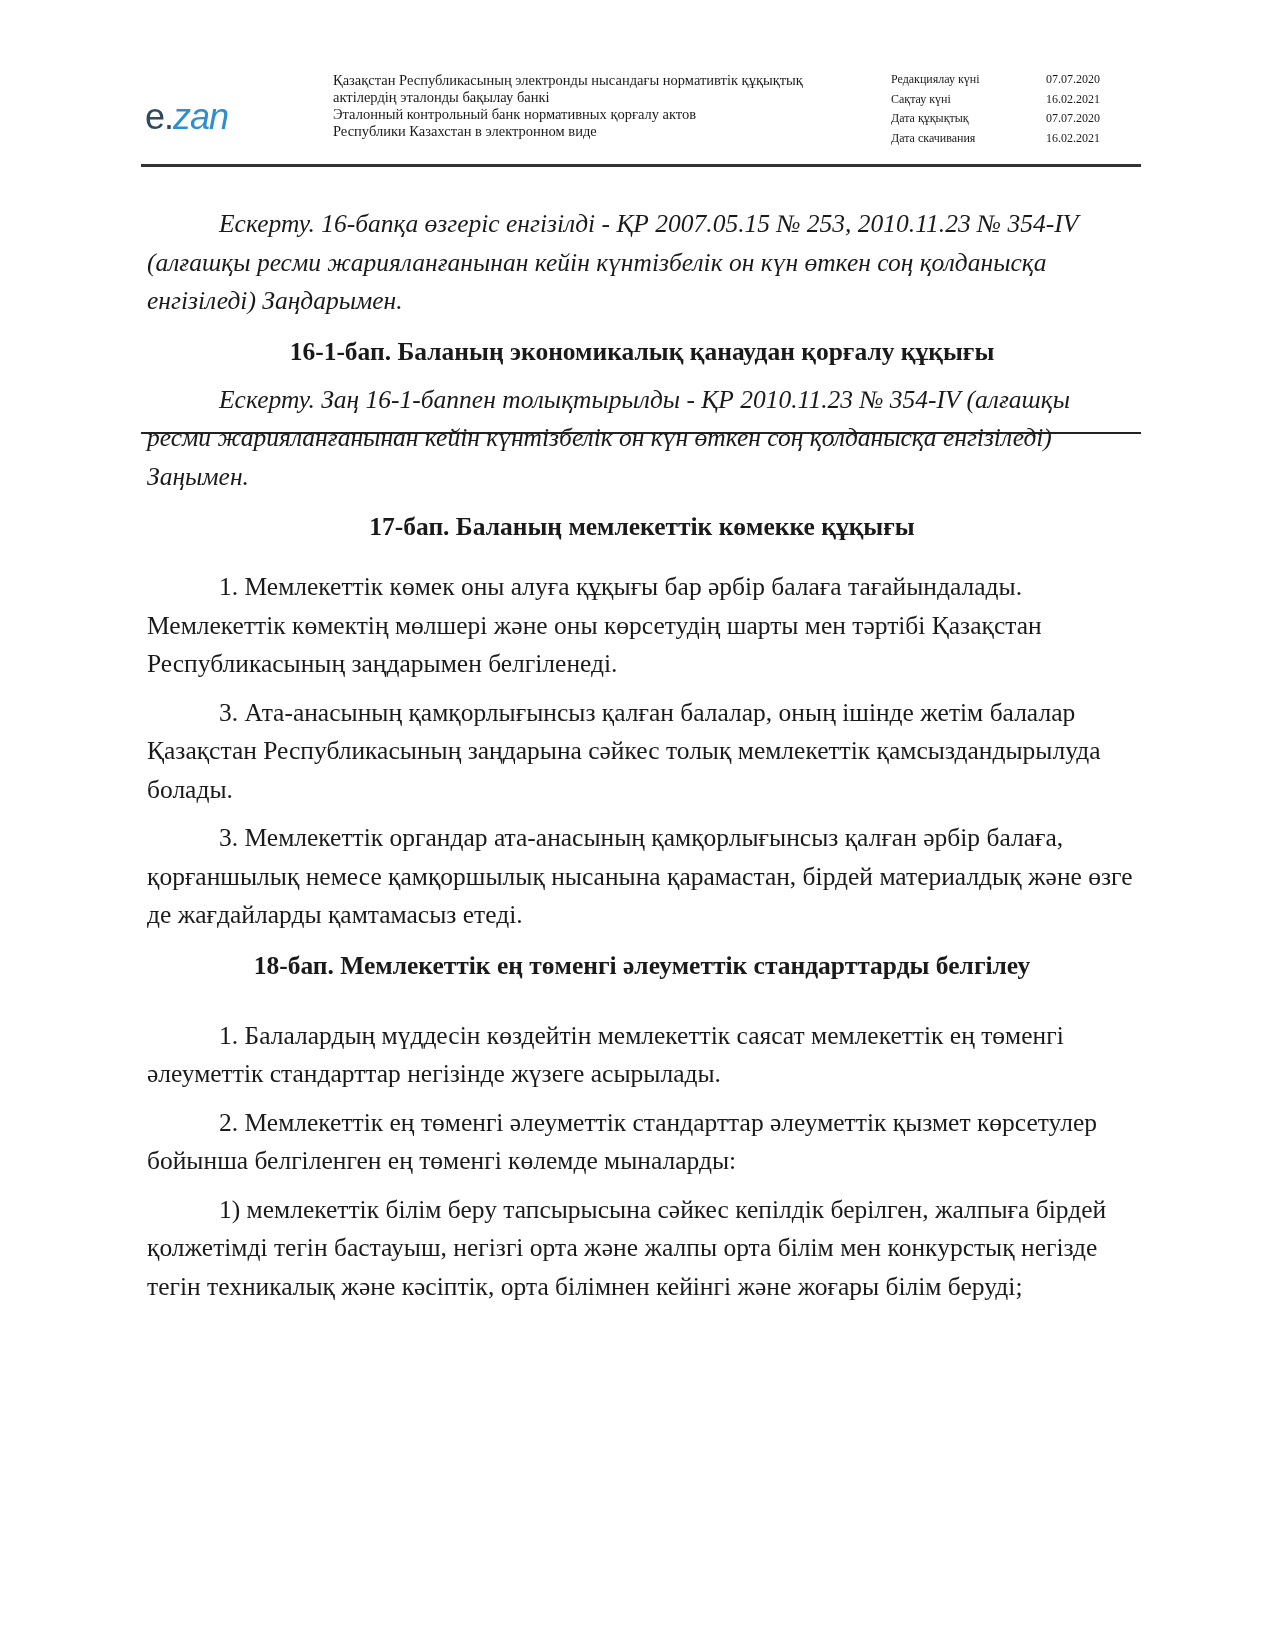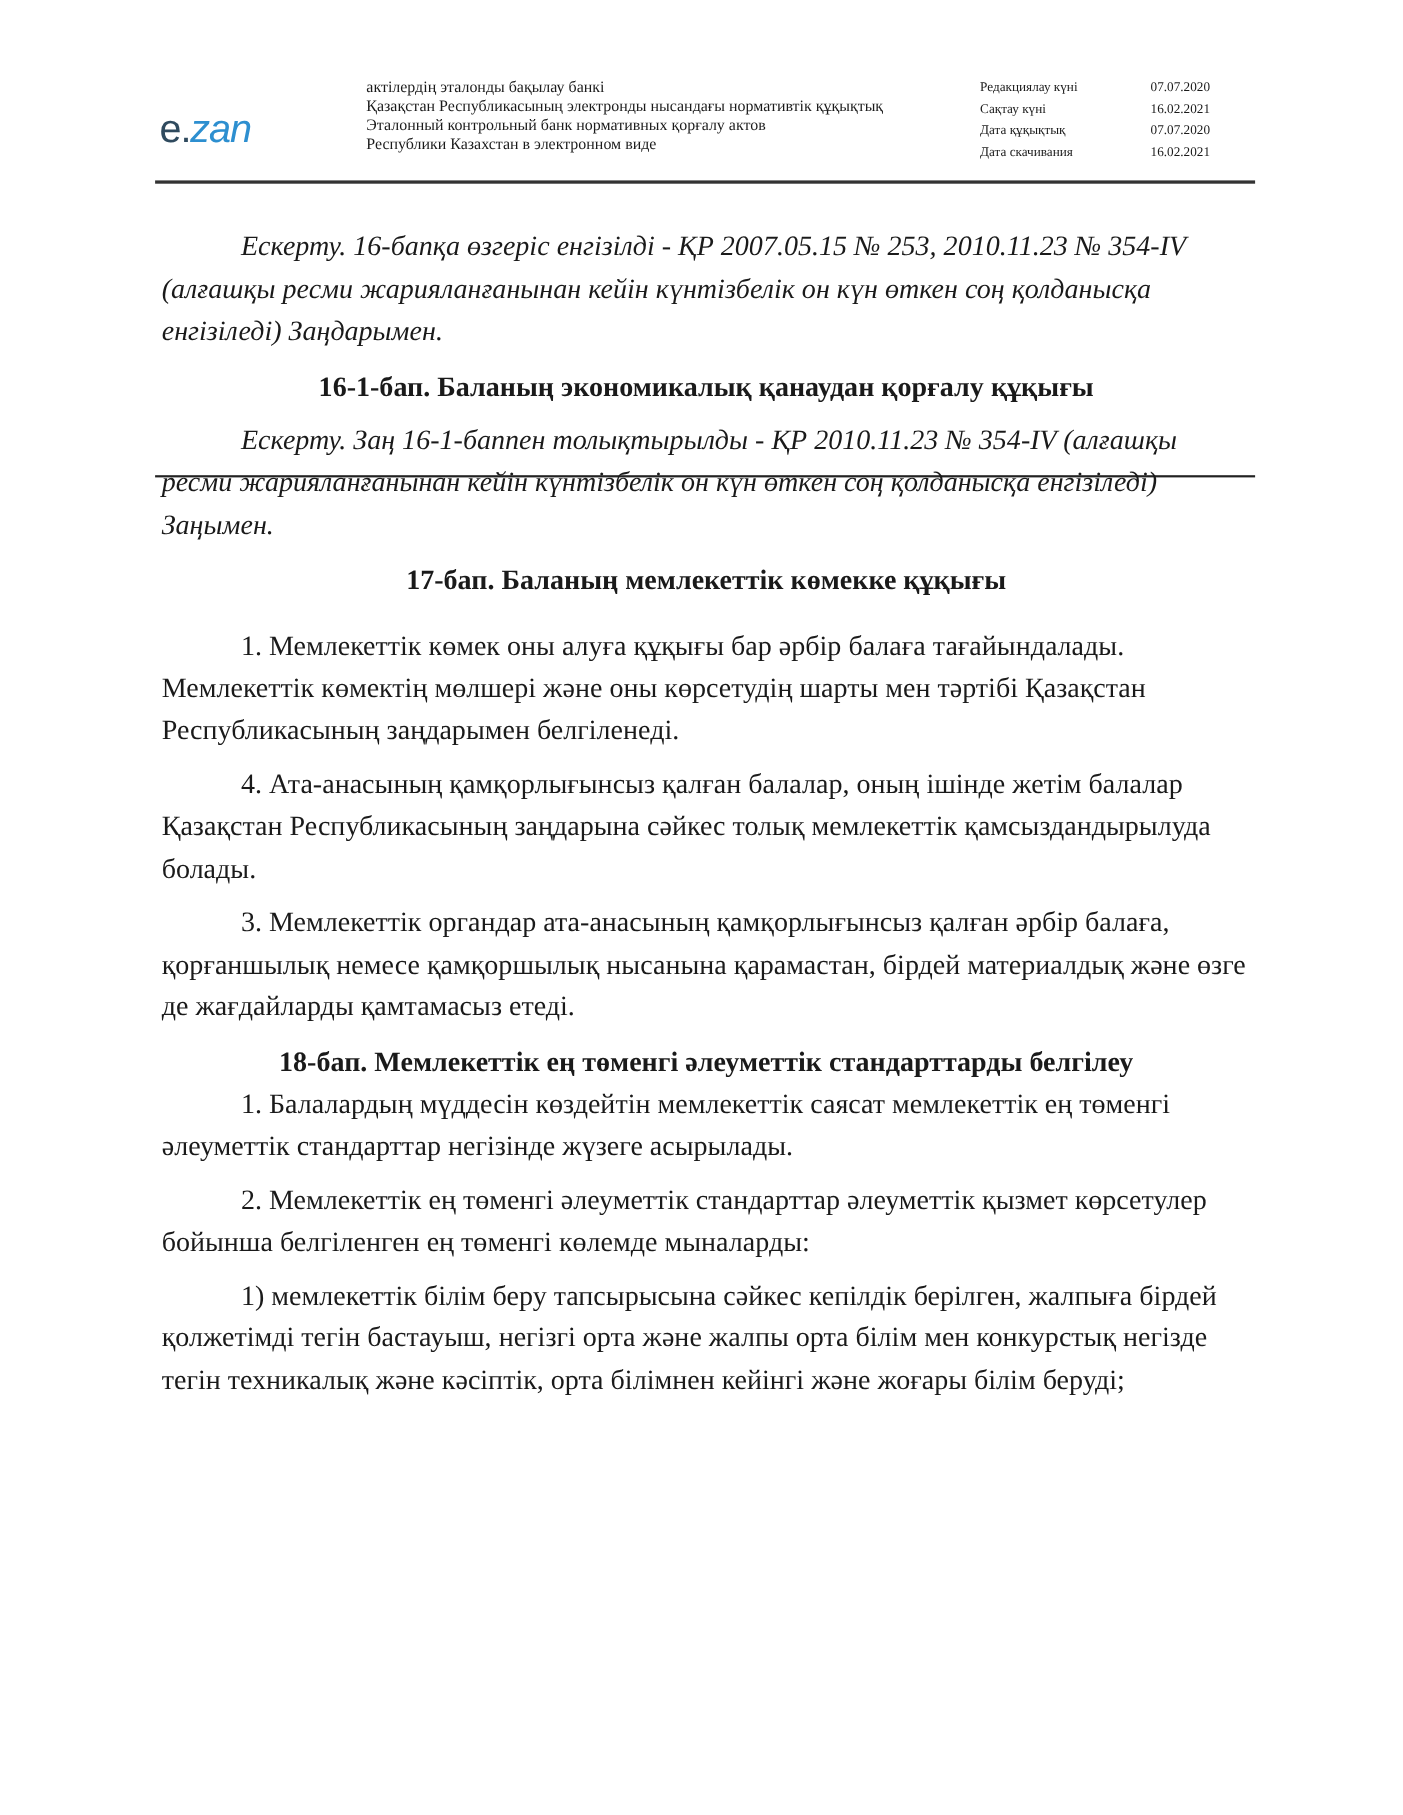--- a/index.html
+++ b/index.html
@@ -25,22 +25,22 @@
   .rule { position: absolute; left: 141px; width: 1000px; height: 2px; background: #222; }
 </style>
 </head>
 <body>
 
 <div class="header">
   <div class="logo">
     <span class="e">e</span><span class="dot">.</span><span class="zan">zan</span>
   </div>
   <div class="hdr-title">
+    <div>Қазақстан Республикасының электронды нысандағы нормативтік құқықтық</div>
     <div>актілердің эталонды бақылау банкі</div>
-    <div>Қазақстан Республикасының электронды нысандағы нормативтік құқықтық</div>
     <div>Эталонный контрольный банк нормативных қорғалу актов</div>
     <div>Республики Казахстан в электронном виде</div>
   </div>
   <div class="hdr-meta">
     <div class="row">
         <span class="k">Редакциялау күні</span>
         <span class="v">07.07.2020</span>
       </div>
     <div class="row">
         <span class="k">Сақтау күні</span>
@@ -59,19 +59,19 @@
 <div class="hdr-rule"></div>
 
 <div class="rule" style="top:432px;"></div>
 
 <div class="content">
   <p class="p it">Ескерту. 16-бапқа өзгеріс енгізілді - ҚР 2007.05.15 № 253, 2010.11.23 № 354-IV (алғашқы ресми жарияланғанынан кейін күнтізбелік он күн өткен соң қолданысқа енгізіледі) Заңдарымен.</p>
   <p class="p h" style="margin-top:12px;">16-1-бап. Баланың экономикалық қанаудан қорғалу құқығы</p>
   <p class="p it" style="margin-top:10px;">Ескерту. Заң 16-1-баппен толықтырылды - ҚР 2010.11.23 № 354-IV (алғашқы ресми жарияланғанынан кейін күнтізбелік он күн өткен соң қолданысқа енгізіледі) Заңымен.</p>
   <p class="p h" style="margin-top:12px;">17-бап. Баланың мемлекеттік көмекке құқығы</p>
   <p class="p" style="margin-top:22px;">1. Мемлекеттік көмек оны алуға құқығы бар әрбір балаға тағайындалады. Мемлекеттік көмектің мөлшері және оны көрсетудің шарты мен тәртібі Қазақстан Республикасының заңдарымен белгіленеді.</p>
-  <p class="p" style="margin-top:10px;">4. Ата-анасының қамқорлығынсыз қалған балалар, оның ішінде жетім балалар Қазақстан Республикасының заңдарына сәйкес толық мемлекеттік қамсыздандырылуда болады.</p>
+  <p class="p" style="margin-top:10px;">3. Ата-анасының қамқорлығынсыз қалған балалар, оның ішінде жетім балалар Қазақстан Республикасының заңдарына сәйкес толық мемлекеттік қамсыздандырылуда болады.</p>
   <p class="p" style="margin-top:10px;">3. Мемлекеттік органдар ата-анасының қамқорлығынсыз қалған әрбір балаға, қорғаншылық немесе қамқоршылық нысанына қарамастан, бірдей материалдық және өзге де жағдайларды қамтамасыз етеді.</p>
   <p class="p h" style="margin-top:12px;">18-бап. Мемлекеттік ең төменгі әлеуметтік стандарттарды белгілеу</p>
-  <p class="p" style="">1. Балалардың мүддесін көздейтін мемлекеттік саясат мемлекеттік ең төменгі әлеуметтік стандарттар негізінде жүзеге асырылады.</p>
+  <p class="p" style="margin-top:32px;">1. Балалардың мүддесін көздейтін мемлекеттік саясат мемлекеттік ең төменгі әлеуметтік стандарттар негізінде жүзеге асырылады.</p>
   <p class="p" style="margin-top:10px;">2. Мемлекеттік ең төменгі әлеуметтік стандарттар әлеуметтік қызмет көрсетулер бойынша белгіленген ең төменгі көлемде мыналарды:</p>
   <p class="p" style="margin-top:10px;">1) мемлекеттік білім беру тапсырысына сәйкес кепілдік берілген, жалпыға бірдей қолжетімді тегін бастауыш, негізгі орта және жалпы орта білім мен конкурстық негізде тегін техникалық және кәсіптік, орта білімнен кейінгі және жоғары білім беруді;</p>
 </div>
 
 </body></html>

